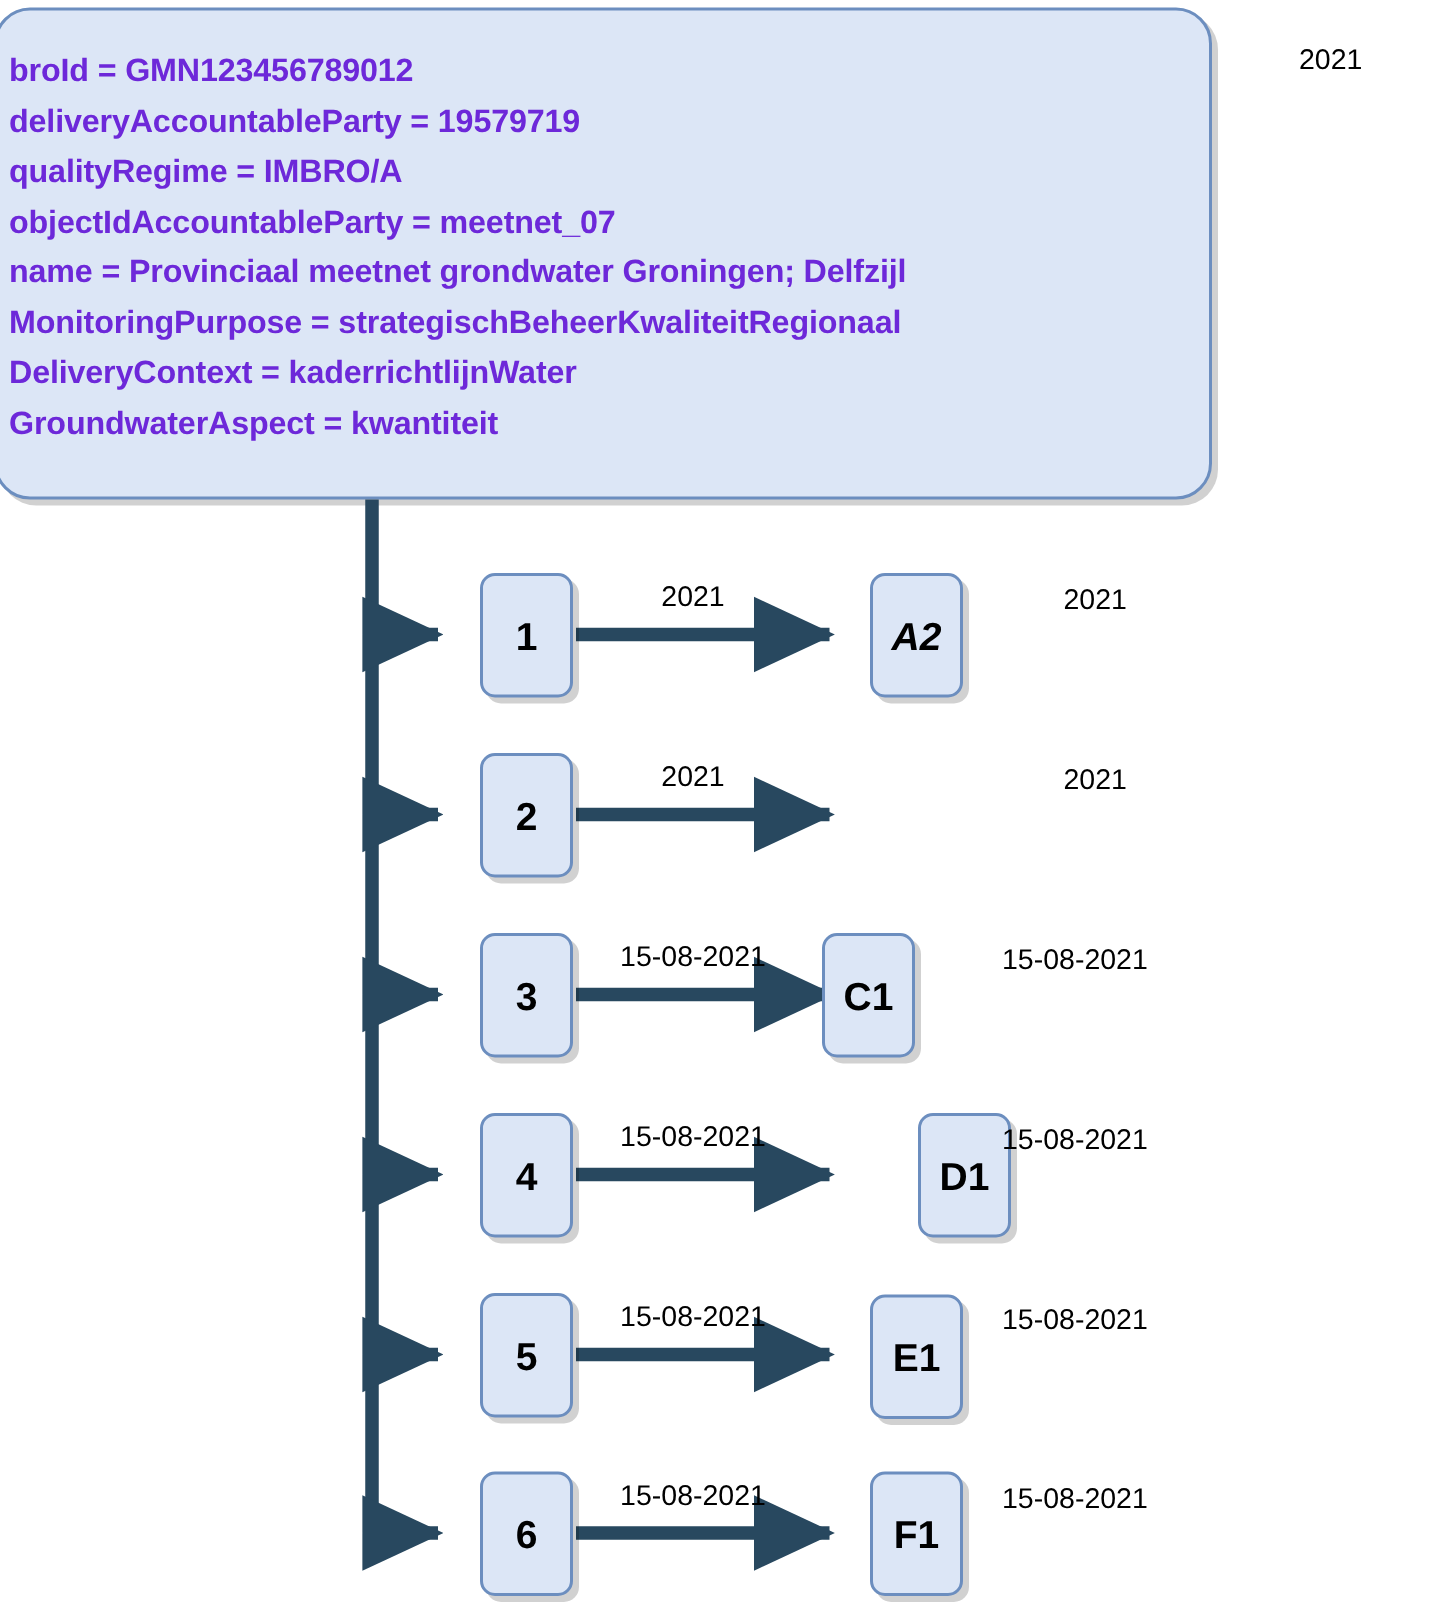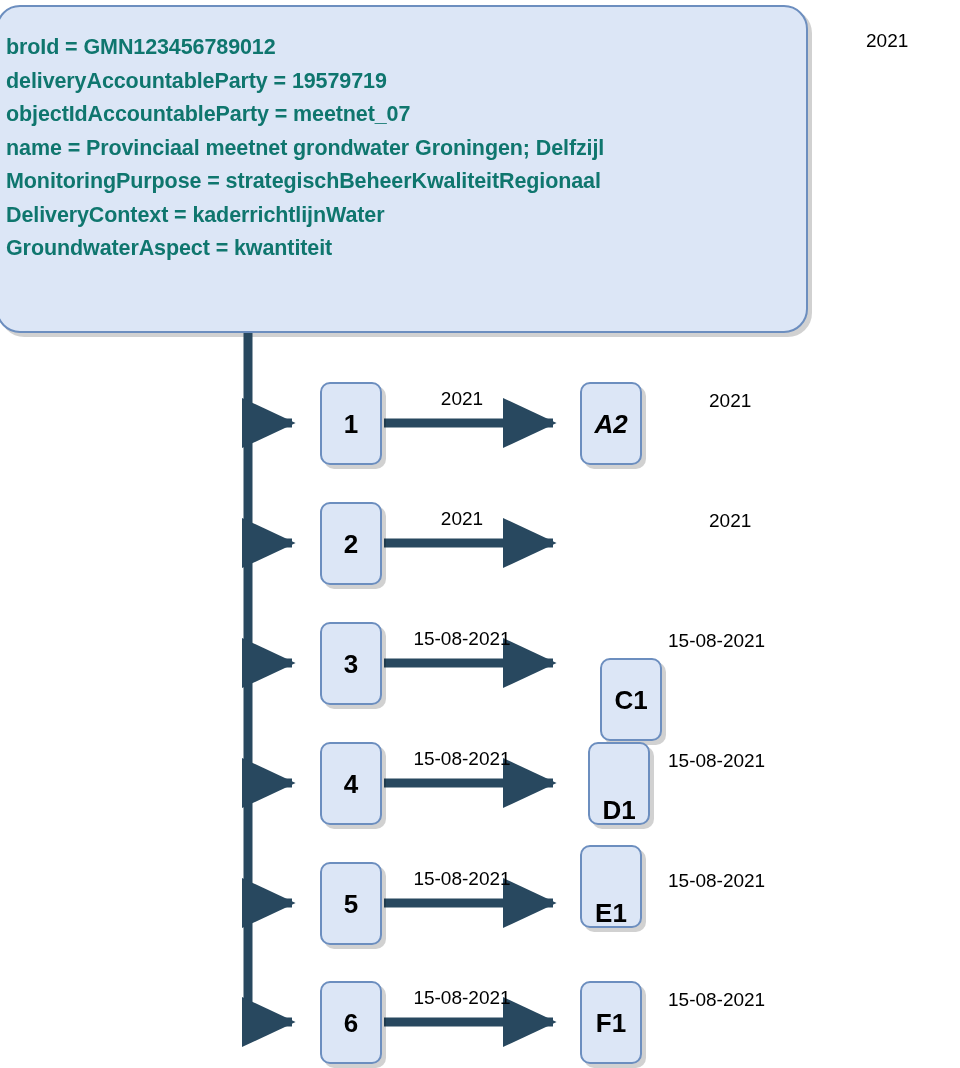--- a/index.html
+++ b/index.html
@@ -35,21 +35,21 @@
     background: #dce6f6;
     border: 2px solid #6c8ebf;
     border-radius: 24px;
     box-shadow: 4px 4px 0 0 rgba(0,0,0,0.18);
   }
   .main-box-text {
     position: absolute;
     left: 8px;
     top: 24px;
     right: 8px;
-    color: #0f766e;
+    color: #6d28d9;
     font-size: 21.5px;
     font-weight: bold;
     line-height: 33.5px;
     letter-spacing: -0.1px;
     white-space: nowrap;
   }
   .attr-line {
     display: block;
   }
 
@@ -111,20 +111,21 @@
 </style>
 </head>
 <body>
 
 <div id="diagram-root">
 
   <div class="main-box">
     <div class="main-box-text">
       <span class="attr-line">broId = GMN123456789012</span>
       <span class="attr-line">deliveryAccountableParty = 19579719</span>
+      <span class="attr-line">qualityRegime = IMBRO/A</span>
       <span class="attr-line">objectIdAccountableParty = meetnet_07</span>
       <span class="attr-line">name = Provinciaal meetnet grondwater Groningen; Delfzijl</span>
       <span class="attr-line">MonitoringPurpose = strategischBeheerKwaliteitRegionaal</span>
       <span class="attr-line">DeliveryContext = kaderrichtlijnWater</span>
       <span class="attr-line">GroundwaterAspect = kwantiteit</span>
     </div>
   </div>
 
   <div class="corner-label">2021</div>
 
@@ -163,39 +164,39 @@
   <div class="node-box" style="left:320px; top:502px;">
     <span class="node-label">2</span>
   </div>
   <div class="edge-label" style="left:462px; top:508px;">2021</div>
   <div class="row-label" style="left:709px; top:510px;">2021</div>
 
   <div class="node-box" style="left:320px; top:622px;">
     <span class="node-label">3</span>
   </div>
   <div class="edge-label" style="left:462px; top:628px;">15-08-2021</div>
-  <div class="node-box" style="left:600px; top:622px;margin-top:36px;">
+  <div class="node-box" style="left:548px; top:622px;">
     <span class="node-label">C1</span>
   </div>
   <div class="row-label" style="left:668px; top:630px;">15-08-2021</div>
 
   <div class="node-box" style="left:320px; top:742px;">
     <span class="node-label">4</span>
   </div>
   <div class="edge-label" style="left:462px; top:748px;">15-08-2021</div>
-  <div class="node-box" style="left:588px; top:742px;align-items:flex-end;">
+  <div class="node-box" style="left:612px; top:742px;">
     <span class="node-label">D1</span>
   </div>
   <div class="row-label" style="left:668px; top:750px;">15-08-2021</div>
 
   <div class="node-box" style="left:320px; top:862px;">
     <span class="node-label">5</span>
   </div>
   <div class="edge-label" style="left:462px; top:868px;">15-08-2021</div>
-  <div class="node-box" style="left:580px; top:845px;align-items:flex-end;">
+  <div class="node-box" style="left:580px; top:863px;">
     <span class="node-label">E1</span>
   </div>
   <div class="row-label" style="left:668px; top:870px;">15-08-2021</div>
 
   <div class="node-box" style="left:320px; top:981px;">
     <span class="node-label">6</span>
   </div>
   <div class="edge-label" style="left:462px; top:987px;">15-08-2021</div>
   <div class="node-box" style="left:580px; top:981px;">
     <span class="node-label">F1</span>

